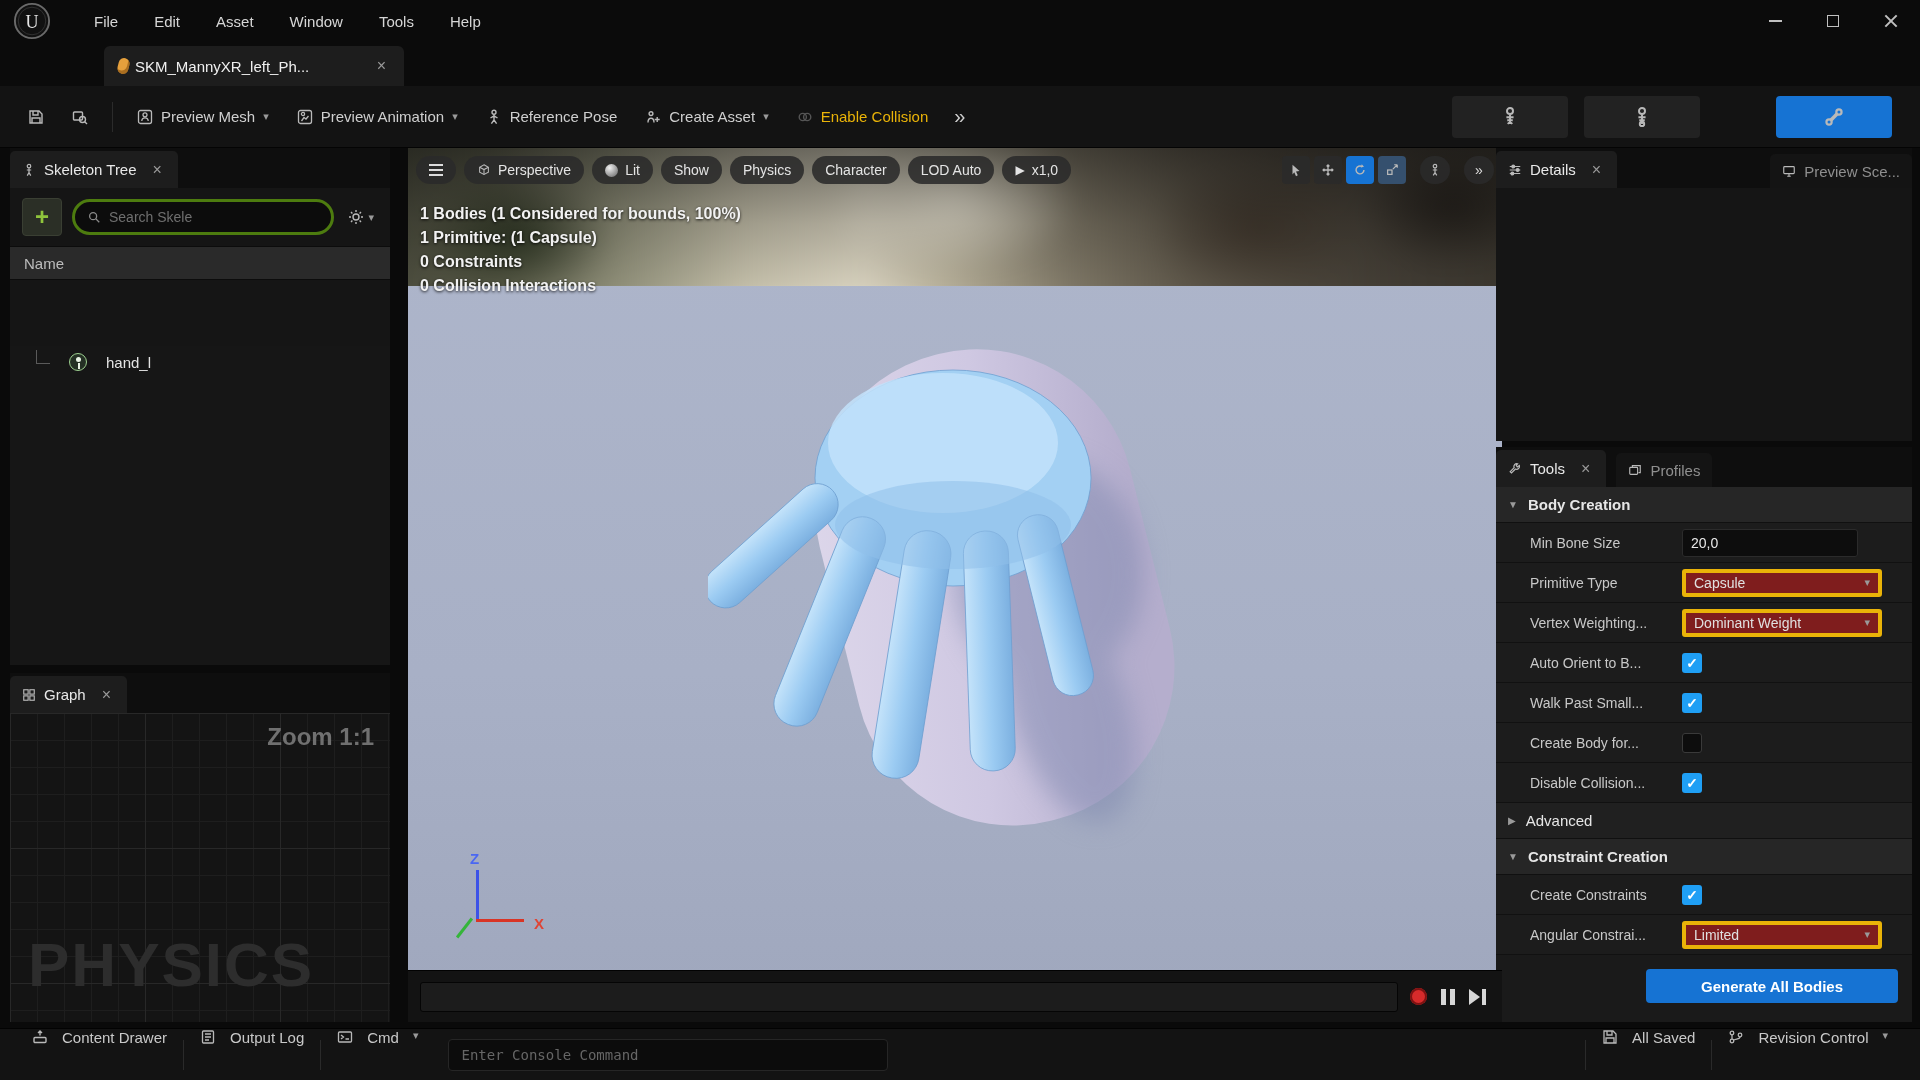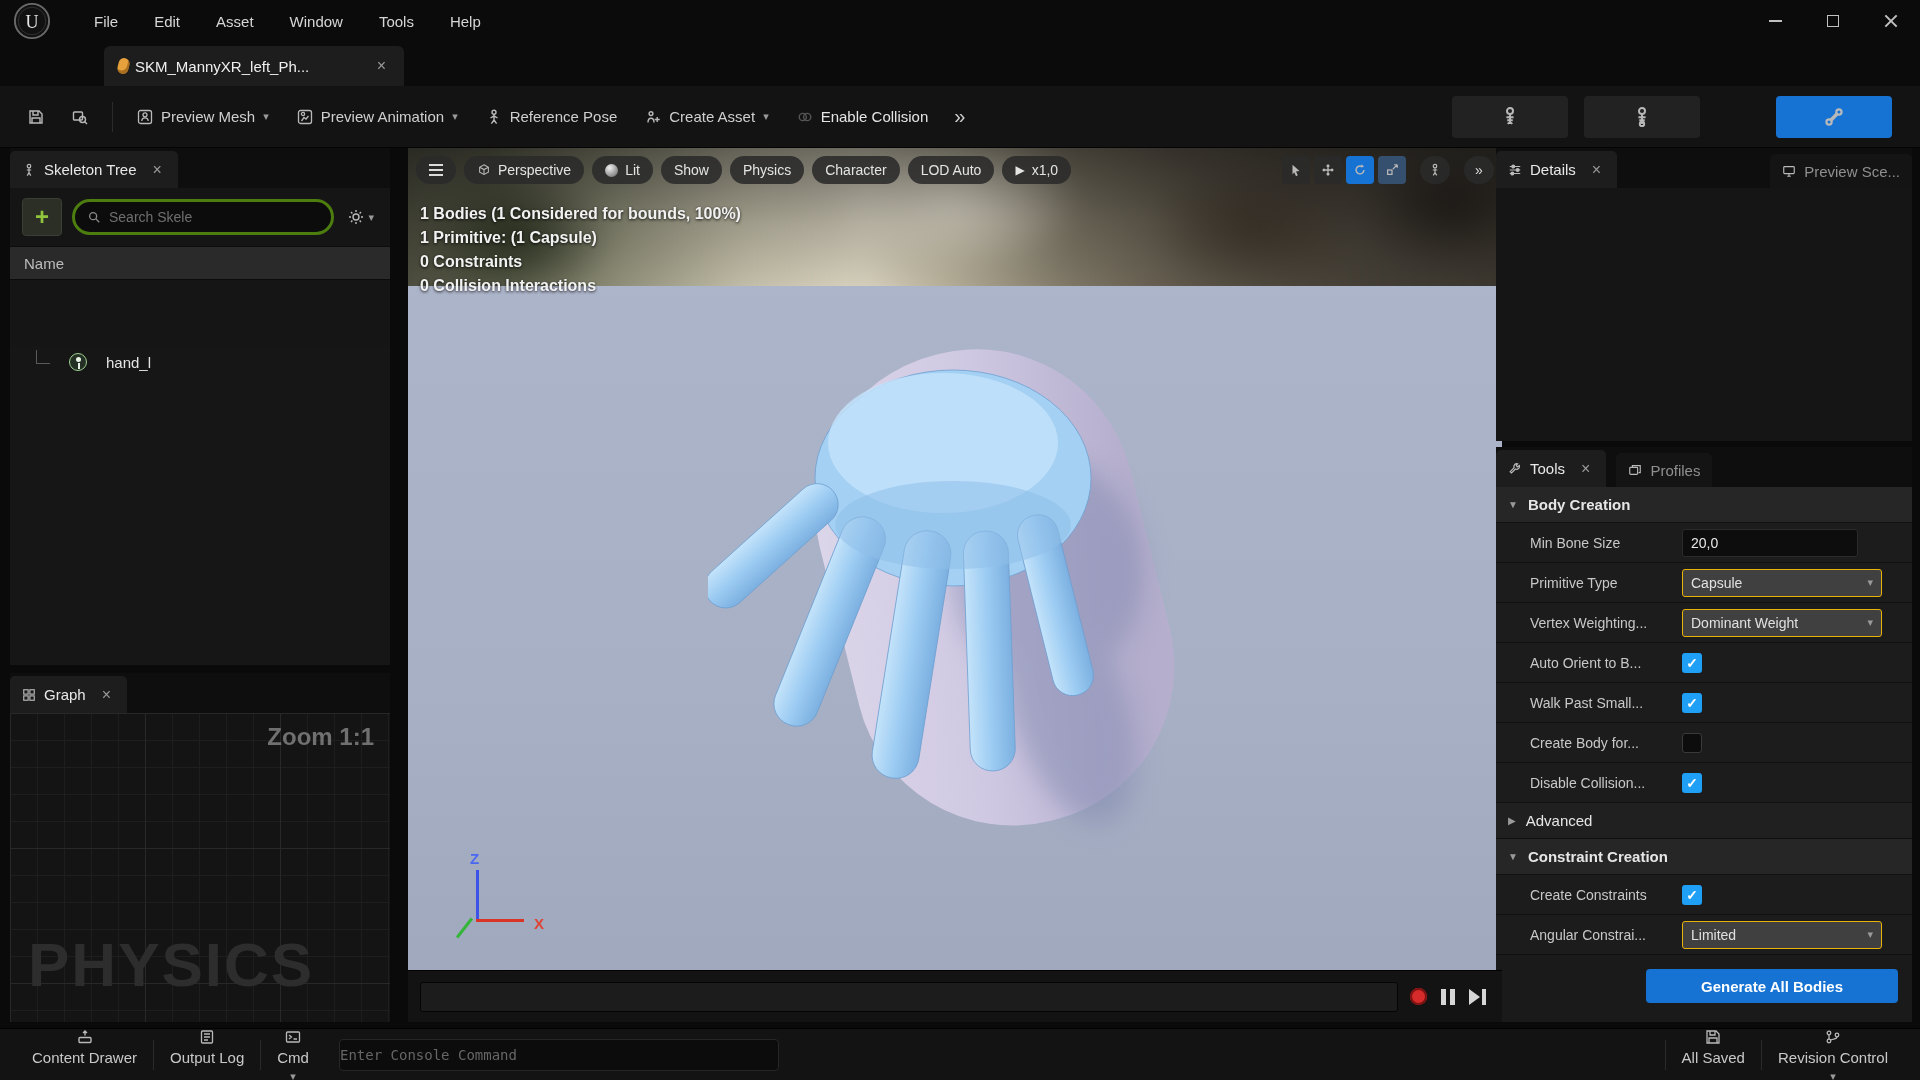--- a/index.html
+++ b/index.html
@@ -30,21 +30,21 @@
   
   .tabrow { position:absolute; left:0; top:42px; width:1920px; height:44px; background:#0b0b0b; display:flex; align-items:flex-end; padding-left:104px; }
   .asset-tab { height:40px; min-width:300px; background:#1d1d1d; border-radius:6px 6px 0 0; display:flex; align-items:center; gap:6px; padding:0 14px; cursor:pointer; }
   .asset-icon { width:11px; height:16px; border-radius:6px; background:#e6a03c; box-shadow:inset -2px -3px 0 rgba(120,70,10,.55); transform:rotate(14deg); }
   .asset-tab-label { font-size:15px; color:#efefef; white-space:nowrap; }
   .tab-close { margin-left:auto; color:#9a9a9a; font-size:16px; line-height:1; cursor:pointer; padding:2px 4px; }
 
   
   .toolbar { position:absolute; left:0; top:86px; width:1920px; height:62px; background:#131313; border-bottom:1px solid #040404; display:flex; align-items:center; padding:0 28px 0 18px; gap:8px; }
   .tbtn { display:flex; align-items:center; gap:8px; background:transparent; border:none; color:#cfcfcf; font-size:15px; font-family:inherit; padding:8px 10px; border-radius:3px; cursor:pointer; white-space:nowrap; }
-  .tbtn.disabled { color:#e5e5e5; cursor:default; }
+  .tbtn.disabled { color:#eab308; cursor:default; }
   .tbtn.disabled .ic { color:#555; }
   .vsep { width:1px; height:30px; background:#2b2b2b; margin:0 6px; }
   .chev { font-size:11px; color:#9a9a9a; }
   .more-chev { font-size:20px; color:#cfcfcf; padding:0 8px; cursor:pointer; }
   .tb-right { margin-left:auto; display:flex; align-items:center; gap:16px; }
   .boxbtn { width:116px; height:42px; background:#222222; border:none; border-radius:4px; display:flex; align-items:center; justify-content:center; cursor:pointer; color:#d8d8d8; }
   .boxbtn .ic { width:22px; height:22px; }
   .boxbtn.bluebtn { background:var(--c-accent,#1673d3); margin-left:60px; color:#fff; }
 
   
@@ -128,32 +128,32 @@
   
   .detailsbody { position:absolute; inset:40px 0 0 0; background:#151515; }
   .ptab2-right { margin-left:auto; }
   .toolsbody { position:absolute; inset:40px 0 0 0; background:#1a1a1a; overflow:hidden; }
   .psection { height:36px; background:#262626; border-bottom:1px solid #101010; display:flex; align-items:center; gap:10px; padding-left:12px; font-size:15px; font-weight:bold; color:#e6e6e6; cursor:pointer; }
   .psection .tri { font-size:10px; color:#9a9a9a; font-weight:normal; }
   .prow { display:flex; align-items:center; height:40px; background:#1c1c1c; border-bottom:1px solid #111; padding-left:34px; }
   .plabel { width:152px; flex:none; color:#c8c8c8; font-size:14px; white-space:nowrap; overflow:hidden; }
   .pctrl { flex:1; display:flex; align-items:center; padding-right:14px; }
   .pinput { width:176px; height:28px; background:#0d0d0d; border:1px solid #2b2b2b; border-radius:3px; color:#e8e8e8; font-family:inherit; font-size:14px; padding:0 8px; outline:none; }
-  .pselect { width:200px; height:28px; background:#404040; border:1px solid #eab308; border-radius:3px; display:flex; align-items:center; justify-content:space-between; padding:0 8px; cursor:pointer; color:#e0e0e0; font-size:14px; }
+  .pselect { width:200px; height:28px; background:#7f1d1d; border:4px solid #eab308; border-radius:3px; display:flex; align-items:center; justify-content:space-between; padding:0 8px; cursor:pointer; color:#e0e0e0; font-size:14px; }
   .pcheck { width:20px; height:20px; border-radius:3px; background:#0d0d0d; border:1px solid #3a3a3a; cursor:pointer; display:flex; align-items:center; justify-content:center; }
   .pcheck.on { background:var(--c-checkbox,#1f9ff5); border-color:transparent; }
   .pcheck.on::after { content:"✓"; color:#fff; font-size:14px; font-weight:bold; }
   .genrow { display:flex; justify-content:flex-end; padding:14px; }
   .genbtn { width:252px; height:34px; background:var(--c-accent,#1673d3); border:none; border-radius:4px; color:#fff; font-family:inherit; font-size:15px; font-weight:bold; cursor:pointer; }
 
   
   .statusbar { position:absolute; left:0; top:1028px; width:1920px; height:52px; background:#131313; border-top:1px solid #020202; display:flex; align-items:center; padding:0 16px; gap:0; }
-  .sb-item { display:flex; align-items:center; gap:4px; padding:0 16px; height:52px; color:#c9c9c9; font-size:15px; cursor:pointer; white-space:nowrap;flex-direction:column; }
+  .sb-item { display:flex; align-items:flex-start; gap:14px; padding:0 16px; height:52px; color:#c9c9c9; font-size:15px; cursor:pointer; white-space:nowrap; }
   .sb-sep { width:1px; height:30px; background:#2a2a2a; }
-  .console { width:440px; height:32px; margin-left:14px; background:#0c0c0c; border:1px solid #262626; border-radius:4px; color:#0ea5e9; font-family:"DejaVu Sans Mono", monospace; font-size:14px; padding:0 0; outline:none; }
+  .console { width:440px; height:32px; margin-left:14px; background:#0c0c0c; border:1px solid #262626; border-radius:4px; color:#0ea5e9; font-family:"DejaVu Sans Mono", monospace; font-size:14px; padding:0 12px; outline:none; }
   .console::placeholder { color:#666; }
   .sb-right { margin-left:auto; display:flex; align-items:center; }
 </style>
 </head>
 <body>
 
 <div class="app">
 
   <div class="titlebar">
     <div class="logo">

